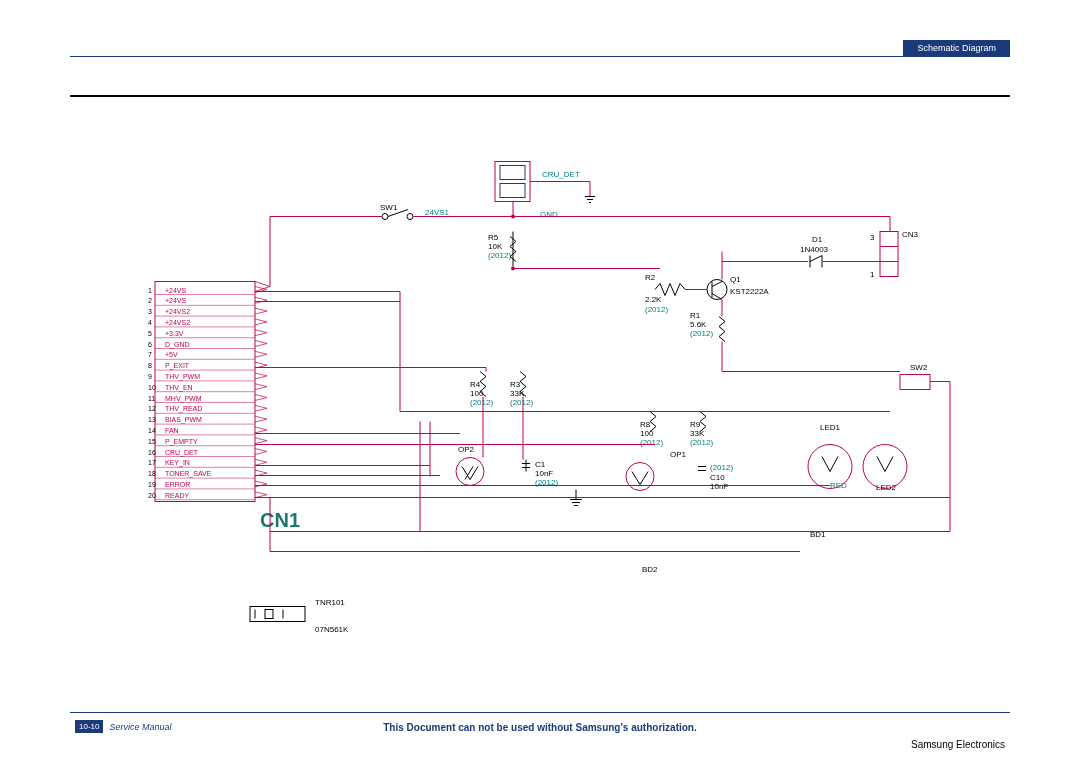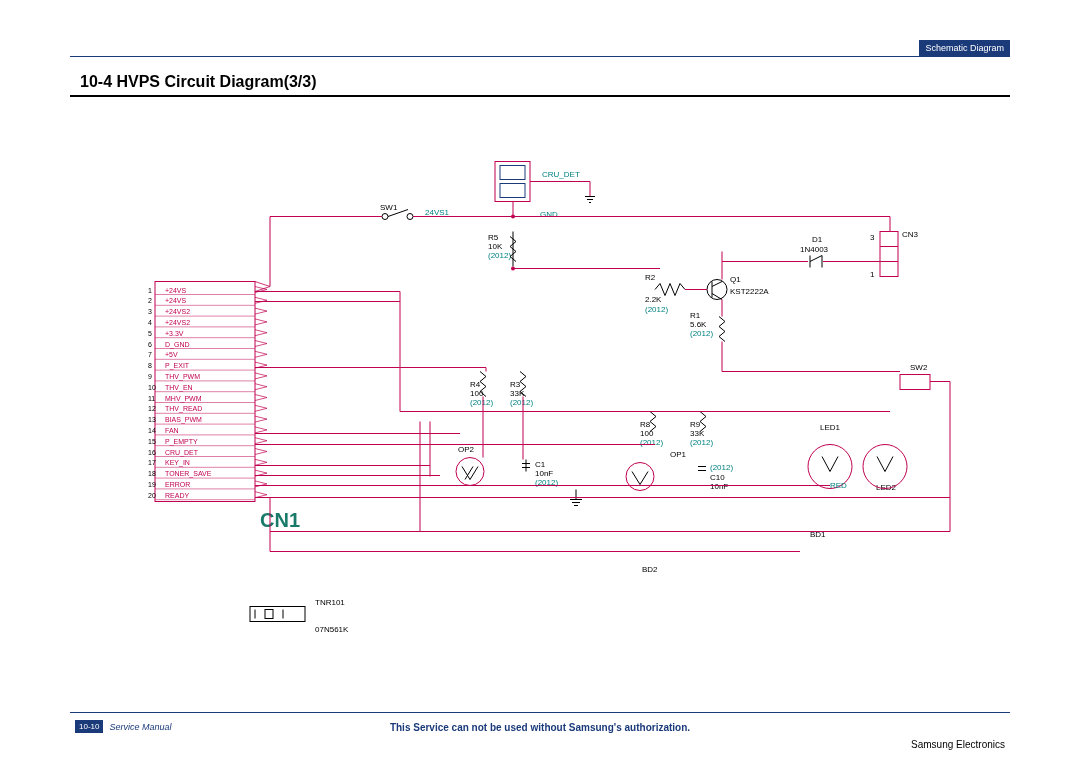--- a/index.html
+++ b/index.html
@@ -17,21 +17,21 @@
     height: 763px;
     box-sizing: border-box;
   }
   .header-band {
     position: absolute;
     top: 40px;
     right: 70px;
     background: #1a3a7a;
     color: #fff;
     font-size: 9px;
-    padding: 3px 6px;
+    padding: 3px 14px;
   }
   .rule-top {
     position: absolute;
     top: 56px;
     left: 70px;
     right: 70px;
     height: 0;
     border-top: 1px solid #1a3a7a;
   }
   .title {
@@ -129,21 +129,20 @@
     fill: #1a7a6a;
     font-weight: bold;
   }
 </style>
 </head>
 <body>
 
 <div class="page">
   <div class="header-band">Schematic Diagram</div>
   <div class="rule-top"></div>
-  <div class="title">10-4  HVPS Circuit Diagram(3/3)</div>
   <div class="title-underline"></div>
 
   <div class="schem">
     <svg viewBox="0 0 940 560">
 
       <g>
         <rect x="85" y="160" width="100" height="220" fill="none" stroke="#c00050" stroke-width="1"></rect>
         <polyline points="185,160 200,165 185,170" fill="none" stroke="#c00050" stroke-width="0.8"></polyline>
       </g>
       <text x="190" y="405" class="cn1-lbl">CN1</text>
@@ -436,15 +435,15 @@
         <text x="245" y="510" class="lbl">07N561K</text>
       </g>
     </svg>
   </div>
 
   <div class="rule-bottom"></div>
   <div class="footer-left">
     <span class="pagebox">10-10</span>
     <span>Service Manual</span>
   </div>
-  <div class="footer-center">This Service can not be used without Samsung's authorization.</div>
+  <div class="footer-center">This Document can not be used without Samsung's authorization.</div>
   <div class="footer-right">Samsung Electronics</div>
 </div>
 
 </body></html>

